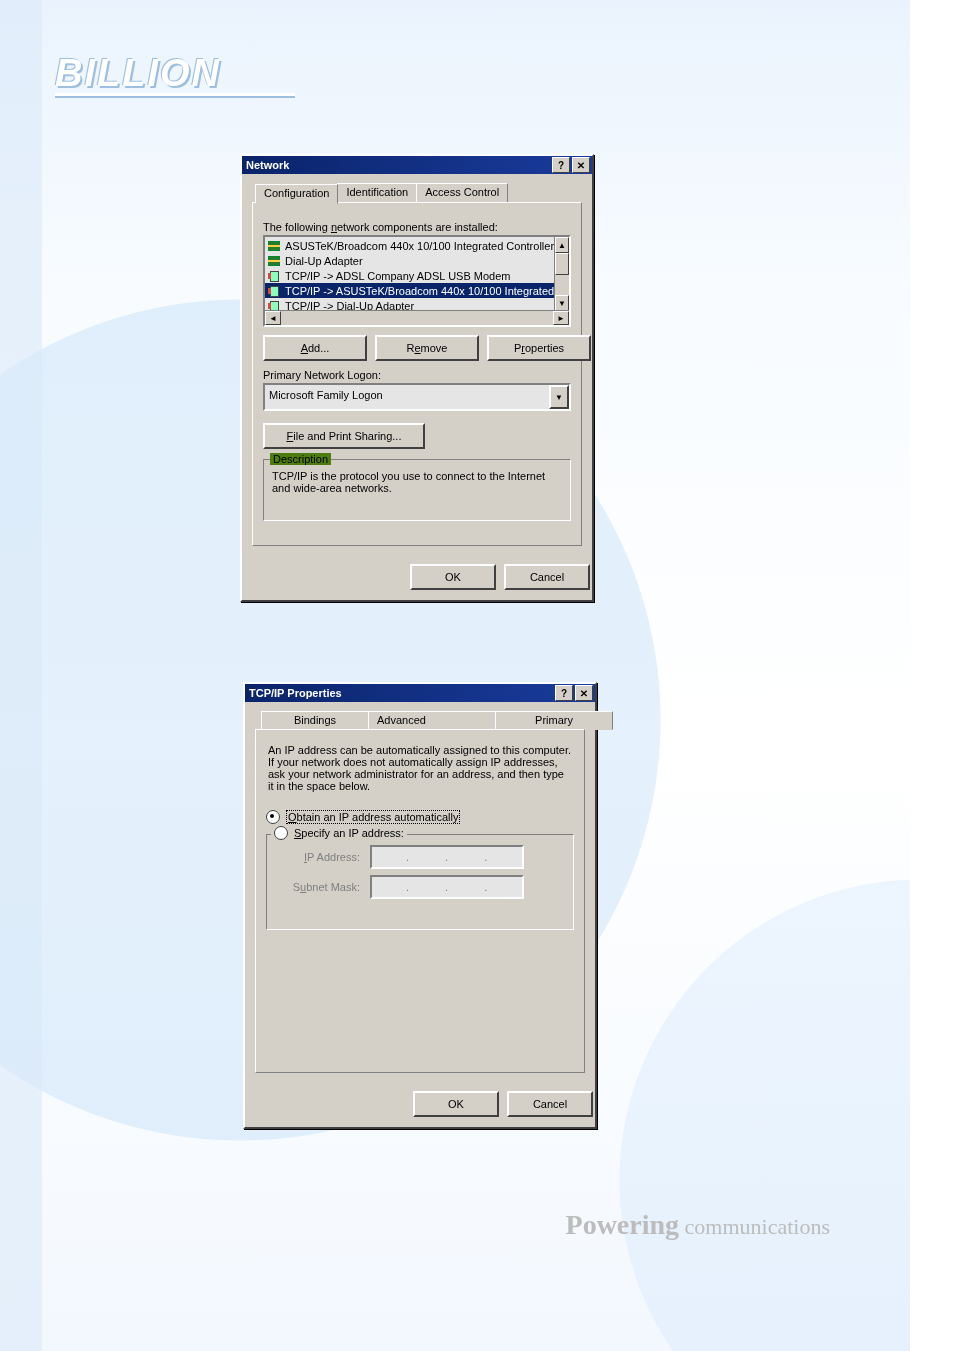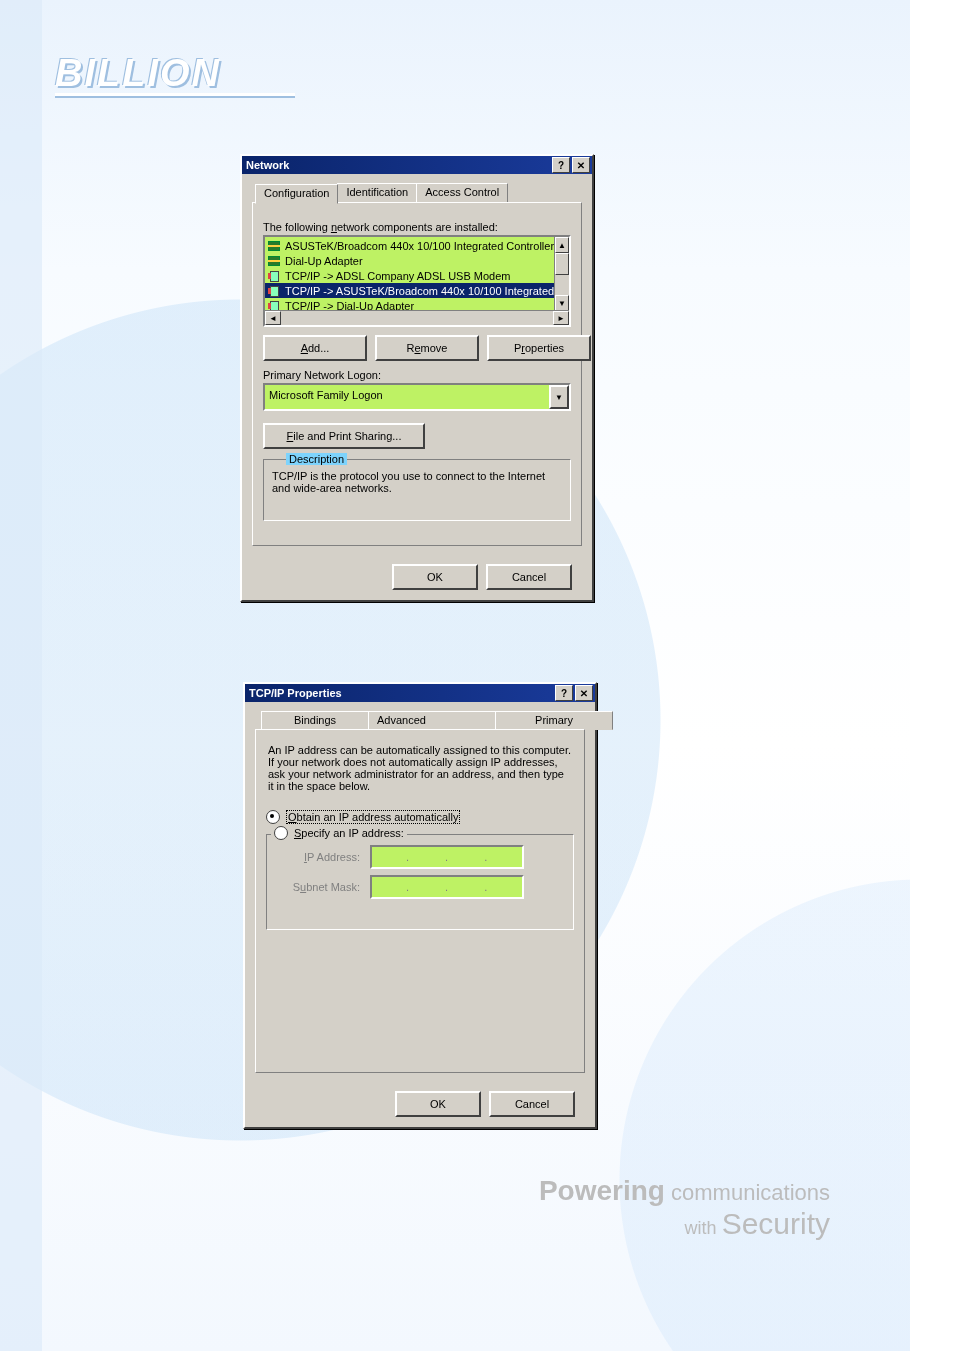--- a/index.html
+++ b/index.html
@@ -10,38 +10,38 @@
       radial-gradient(circle at 240px 720px, rgba(180,215,245,.35) 0 420px, transparent 421px),
       radial-gradient(circle at 920px 1180px, rgba(190,220,250,.25) 0 300px, transparent 301px),
       linear-gradient(180deg,#eaf3fd 0,#f7fbff 20%,#ffffff 55%,#f3f8fe 100%);
   }
   .left-stripe{position:absolute;left:0;top:0;width:42px;height:100%;background:#dbeaf8;opacity:.6}
   
   .logo{position:absolute;left:55px;top:52px;font-family:Arial,Helvetica,sans-serif;font-weight:900;font-style:italic;font-size:38px;letter-spacing:2px;color:#fff;
         text-shadow:2px 2px 0 #9fbfe0, -1px -1px 0 #9fbfe0;}
   .logo .line{display:block;border-top:3px solid #fff;width:240px;margin-top:-2px;box-shadow:0 2px 0 #9fbfe0}
   
-  .tagline{position:absolute;right:80px;bottom:110px;text-align:right;color:#bcbcbc;font-family:Liberation Sans, sans-serif}
+  .tagline{position:absolute;right:80px;bottom:110px;text-align:right;color:#bcbcbc;font-family:Liberation Serif, serif}
   .tagline .l1{font-size:28px;font-weight:700}
   .tagline .l1 .sub{font-weight:400;font-size:22px}
   .tagline .l2{font-size:18px}
   .tagline .l2 .sec{font-size:30px;font-weight:400}
   
   .dlg{position:absolute;background:#d4d0c8;border:2px solid;border-color:#fff #404040 #404040 #fff;box-shadow:1px 1px 0 #000}
   .titlebar{display:flex;align-items:center;height:18px;background:linear-gradient(90deg,#0a246a,#1a3b9c);color:#fff;font-weight:700;padding:0 2px 0 4px;font-size:11px}
   .titlebar .spacer{flex:1}
   .tbtn{width:16px;height:14px;margin-left:2px;background:#d4d0c8;border:1px solid;border-color:#fff #404040 #404040 #fff;display:flex;align-items:center;justify-content:center;font-weight:700;font-size:10px;color:#000;cursor:default}
   .body{padding:8px 10px 10px}
   
   .tabs{display:flex;margin-left:3px}
   .tab{padding:2px 8px 3px;border:1px solid;border-color:#fff #808080 transparent #fff;background:#d4d0c8;margin-right:-1px;position:relative;top:1px;cursor:default}
   .tab.active{border-bottom-color:#d4d0c8;background:#d4d0c8;z-index:2;top:2px;padding-bottom:4px}
   .tabpanel{border:1px solid;border-color:#fff #808080 #808080 #fff;padding:10px 10px 12px;position:relative}
   
-  .sunken{background:#bef264;border:2px solid;border-color:#808080 #fff #fff #808080}
+  .sunken{background:#e5e5e5;border:2px solid;border-color:#808080 #fff #fff #808080}
   .list{height:88px;overflow:hidden;position:relative}
   .list .items{padding:1px 0}
   .list .row{display:flex;align-items:center;height:15px;padding:0 2px;white-space:nowrap}
   .list .row.sel{background:#0a246a;color:#fff}
   .ico{width:14px;height:12px;margin-right:4px;display:inline-block;position:relative}
   .ico-card::before{content:"";position:absolute;inset:1px;background:#2a7a2a;border:1px solid #083}
   .ico-card::after{content:"";position:absolute;left:1px;right:1px;top:5px;height:2px;background:#ffd040}
   .ico-proto::before{content:"";position:absolute;left:3px;top:1px;width:7px;height:9px;border:1px solid #444;background:#8fb}
   .ico-proto::after{content:"";position:absolute;left:1px;top:3px;width:3px;height:6px;background:#d44}
   .scroll-v{position:absolute;right:0;top:0;bottom:14px;width:14px;background:#d4d0c8;border-left:1px solid #808080}
@@ -52,22 +52,22 @@
   .scroll-h .track{flex:1}
   
   .btn{display:inline-flex;align-items:center;justify-content:center;height:22px;background:#d4d0c8;border:2px solid;border-color:#fff #404040 #404040 #fff;padding:0 4px;cursor:default;min-width:74px}
   .btn-row{display:flex;gap:8px;margin-top:8px}
   
   .dropdown{display:flex}
   .dropdown .field{flex:1;height:20px;display:flex;align-items:center;padding:0 4px}
   .dropdown .dbtn{width:16px;height:20px;border:2px solid;border-color:#fff #404040 #404040 #fff;background:#d4d0c8;display:flex;align-items:center;justify-content:center;font-size:8px}
   
   .group{border:1px solid;border-color:#808080 #fff #fff #808080;padding:10px 8px 8px;margin-top:10px;position:relative}
-  .group>.legend{position:absolute;top:-7px;left:22px;background:#7dd3fc;padding:0 3px}
-  .dlg-footer{display:flex;justify-content:flex-end;gap:8px;padding:8px 20px 10px}
+  .group>.legend{position:absolute;top:-7px;left:6px;background:#4d7c0f;padding:0 3px}
+  .dlg-footer{display:flex;justify-content:flex-end;gap:8px;padding:8px 2px 10px}
   
   u{text-decoration:underline}
   .lbl{margin:8px 0 2px;display:block}
   
   .radio{display:flex;align-items:center;margin:6px 0}
   .radio .dot{width:12px;height:12px;border:1px solid #404040;border-radius:50%;margin-right:6px;background:#fff;position:relative}
   .radio.checked .dot::after{content:"";position:absolute;left:3px;top:3px;width:4px;height:4px;background:#000;border-radius:50%}
   .radio.focus .text{border:1px dotted #000;padding:0 1px}
   
   .ipfield{display:flex;align-items:center;height:20px}
@@ -239,17 +239,14 @@
     <div class="dlg-footer">
       <div class="btn">OK</div>
       <div class="btn">Cancel</div>
     </div>
   </div>
 
   <div class="tagline">
     <div class="l1">
       <span>Powering</span><span class="sub"> communications</span>
     </div>
-    <div class="l2">
-      <span>with </span><span class="sec">Security</span>
-    </div>
   </div>
 </div>
 
 </body></html>

